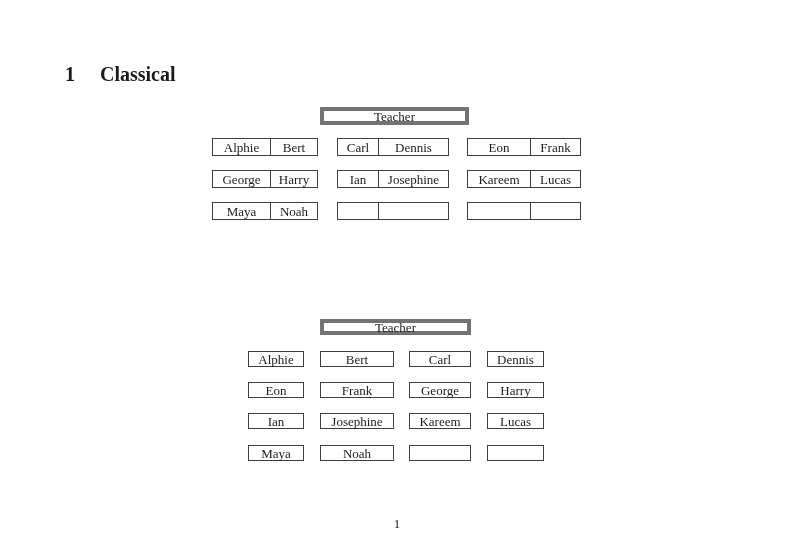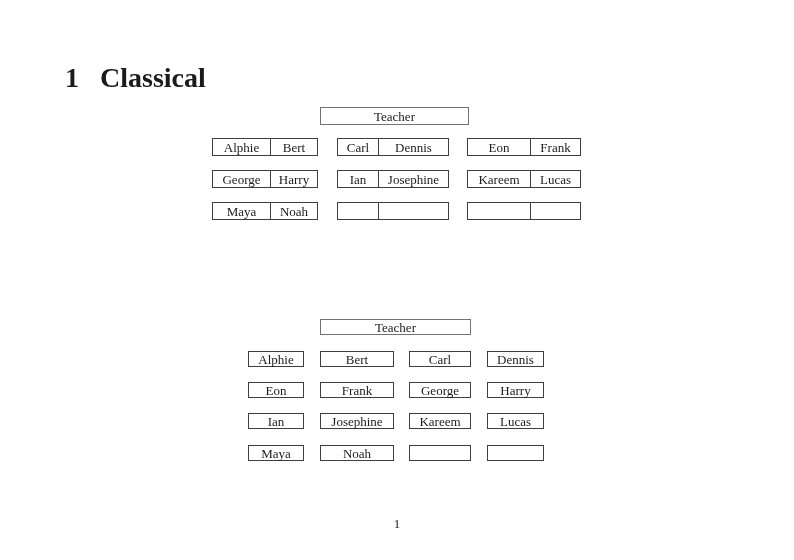--- a/index.html
+++ b/index.html
@@ -7,34 +7,34 @@
     position:relative;
     width:794px;height:560px;
     background:#ffffff;
     font-family:"Liberation Serif","DejaVu Serif",serif;
     color:#1b1b1b;
     overflow:hidden;
   }
   
   .section-heading{
     position:absolute;left:65px;
-    font-size:28px;font-weight:bold;
+    font-size:20px;font-weight:bold;
     white-space:nowrap;line-height:1;
   }
   .section-heading .sec-num{display:inline-block;width:35px;}
   #sec1{top:64px;}
   #sec2{top:274px;}
 
   
   .boxtext{font-size:13px;line-height:1;}
 
   
   .teacher-box{
     position:absolute;
-    border:1px solid #737373;background:#fff;
+    border:4px solid #737373;background:#fff;
     display:flex;align-items:center;justify-content:center;
     box-sizing:border-box;
   }
   #teacher-classical{left:320px;top:107px;width:149px;height:18px;}
   #teacher-distributed{left:320px;top:319px;width:151px;height:16px;}
 
   
   .c-desk{
     position:absolute;height:18px;
     border:1px solid #3f3f3f;background:#fff;

